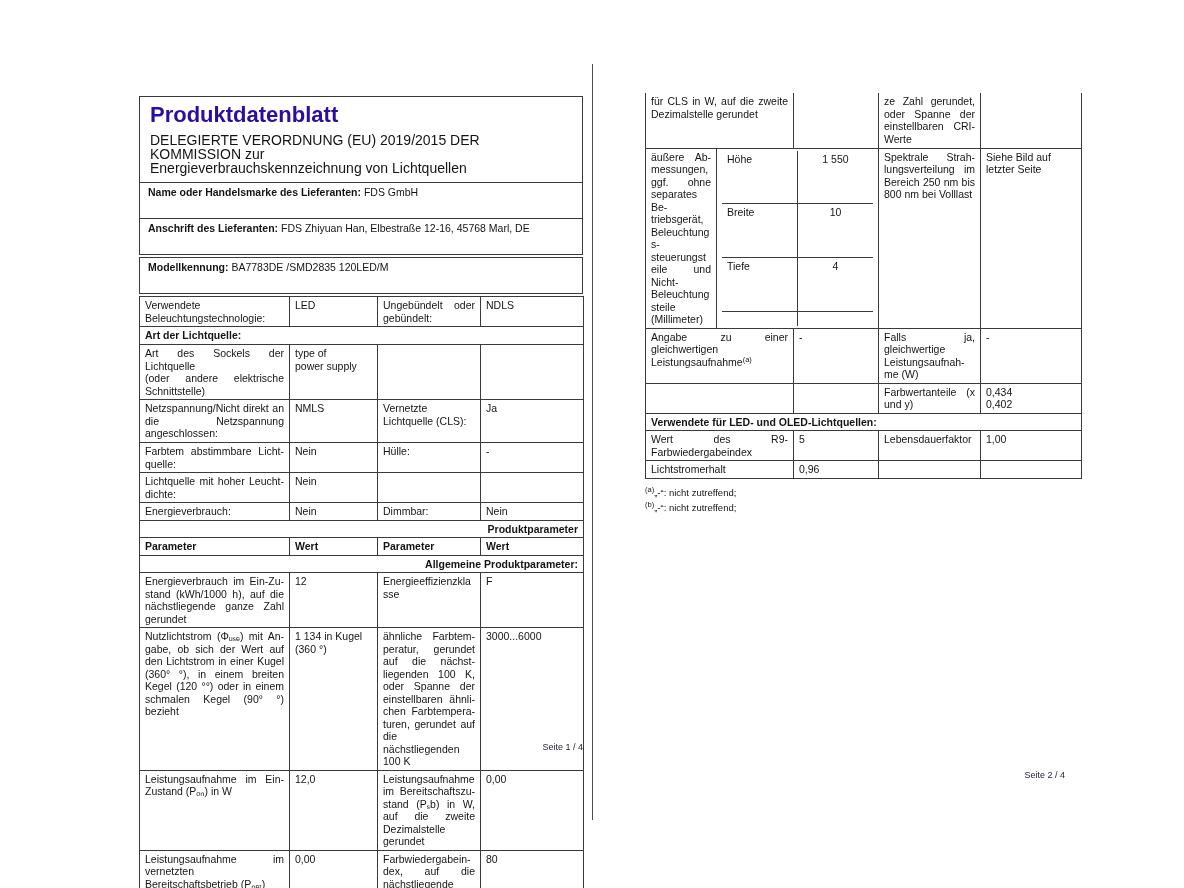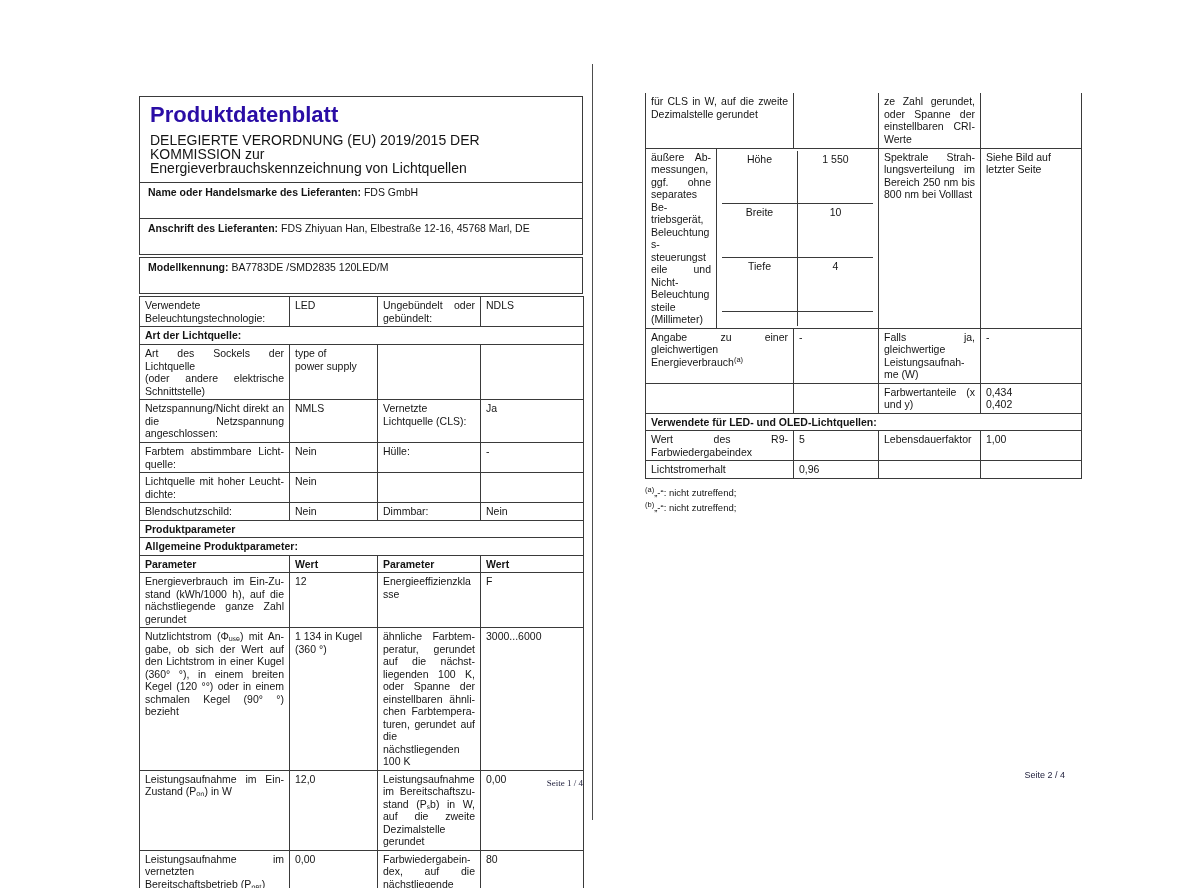--- a/index.html
+++ b/index.html
@@ -22,39 +22,39 @@
   .kv .lbl{font-weight:bold;}
 
   table.grid{border-collapse:collapse;table-layout:fixed;width:444px;margin-top:2px;}
   #page2 table.grid{width:436px;margin-top:0;}
   table.grid td{
     border:1px solid #3a3a3a;font-size:10.5px;line-height:12.5px;
     padding:2px 5px;vertical-align:top;box-sizing:border-box;overflow:hidden;
     word-wrap:break-word;
   }
   .sec{font-weight:bold;}
-  .center{text-align:left;}
+  .center{text-align:right;}
   .val{text-align:left;}
   .just{text-align:justify;hyphens:manual;-webkit-hyphens:manual;}
   .pre{white-space:pre-line;}
   tr.cut td{border-bottom:none;}
   #page2 table.grid{border-top:none;}
   #page2 tr.first td{border-top:none;}
 
   td.subcell{padding:0;height:145px;}
   table.inner{border-collapse:collapse;table-layout:fixed;width:100%;height:100%;}
-  table.inner td{border:none;font-size:10.5px;line-height:12.5px;padding:2px 5px;vertical-align:top;box-sizing:border-box;text-align:center;}
+  table.inner td{border:none;font-size:10.5px;line-height:12.5px;padding:2px 5px;vertical-align:top;box-sizing:border-box;}
   table.inner td.il{border-right:1px solid #3a3a3a;}
   table.inner tr.dim td{border-bottom:1px solid #3a3a3a;}
   table.inner td.iv{text-align:center;}
 
   .fn{font-size:9.5px;line-height:15px;margin-top:6px;color:#141414;}
   .supmark{font-size:7.5px;vertical-align:super;line-height:0;}
   .footer{position:absolute;font-size:9px;color:#1d1d3a;width:100%;text-align:right;}
-  #page1 .footer{top:682px;right:0;font-family:Liberation Serif, serif;}
+  #page1 .footer{top:646px;right:0;}
   #page2 .footer{top:677px;right:16px;}
 </style>
 </head>
 <body>
 
 <div class="divider"></div>
 
 <div class="page" id="page1">
 
   <div class="box hdr-box">
@@ -113,36 +113,36 @@
       <td class="just">Hülle:</td>
       <td class="val">-</td>
     </tr>
     <tr style="height:26px">
       <td class="just">Lichtquelle mit hoher Leucht­dichte:</td>
       <td class="val">Nein</td>
       <td class="just"></td>
       <td class="val"></td>
     </tr>
     <tr style="height:17px">
-      <td class="just">Blendschutzschild:</td>
+      <td class="just">Energieverbrauch:</td>
       <td class="val">Nein</td>
       <td class="just">Dimmbar:</td>
       <td class="val">Nein</td>
     </tr>
     <tr style="height:15px">
       <td colspan="4" class="sec center">Produktparameter</td>
-    </tr>
-    <tr style="height:14px">
-      <td colspan="4" class="sec center">Allgemeine Produktparameter:</td>
     </tr>
     <tr style="height:16px">
       <td class="sec">Parameter</td>
       <td class="sec">Wert</td>
       <td class="sec">Parameter</td>
       <td class="sec">Wert</td>
+    </tr>
+    <tr style="height:14px">
+      <td colspan="4" class="sec center">Allgemeine Produktparameter:</td>
     </tr>
     <tr style="height:55px">
       <td class="just">Energieverbrauch im Ein-Zu­stand (kWh/1000 h), auf die nächstliegende ganze Zahl ge­rundet</td>
       <td class="val">12</td>
       <td class="just">Energieeffizienzklas­se</td>
       <td class="val">F</td>
     </tr>
     <tr style="height:130px">
       <td class="just">Nutzlichtstrom (Φᵤₛₑ) mit An­gabe, ob sich der Wert auf den Lichtstrom in einer Kugel (360° °), in einem breiten Kegel (120 °°) oder in einem schmalen Kegel (90° °) bezieht</td>
       <td class="val">1 134 in Ku­gel (360 °)</td>
@@ -206,21 +206,21 @@
             <td class="iv"></td>
           </tr>
         </tbody>
             </table>
       </td>
       <td class="just">Spektrale Strah­lungsverteilung im Bereich 250 nm bis 800 nm bei Volllast</td>
       <td class="val">Siehe Bild auf letzter Seite</td>
     </tr>
     <tr style="height:40px">
       <td colspan="2" class="just">
-        <span>Angabe zu einer gleichwertigen Energieverbrauch</span><span class="supmark">(a)</span>
+        <span>Angabe zu einer gleichwertigen Leistungsaufnahme</span><span class="supmark">(a)</span>
       </td>
       <td class="val">-</td>
       <td class="just">Falls ja, gleichwerti­ge Leistungsaufnah­me (W)</td>
       <td class="val">-</td>
     </tr>
     <tr style="height:25px">
       <td colspan="2"></td>
       <td></td>
       <td class="just">Farbwertanteile (x und y)</td>
       <td class="val pre">0,434

